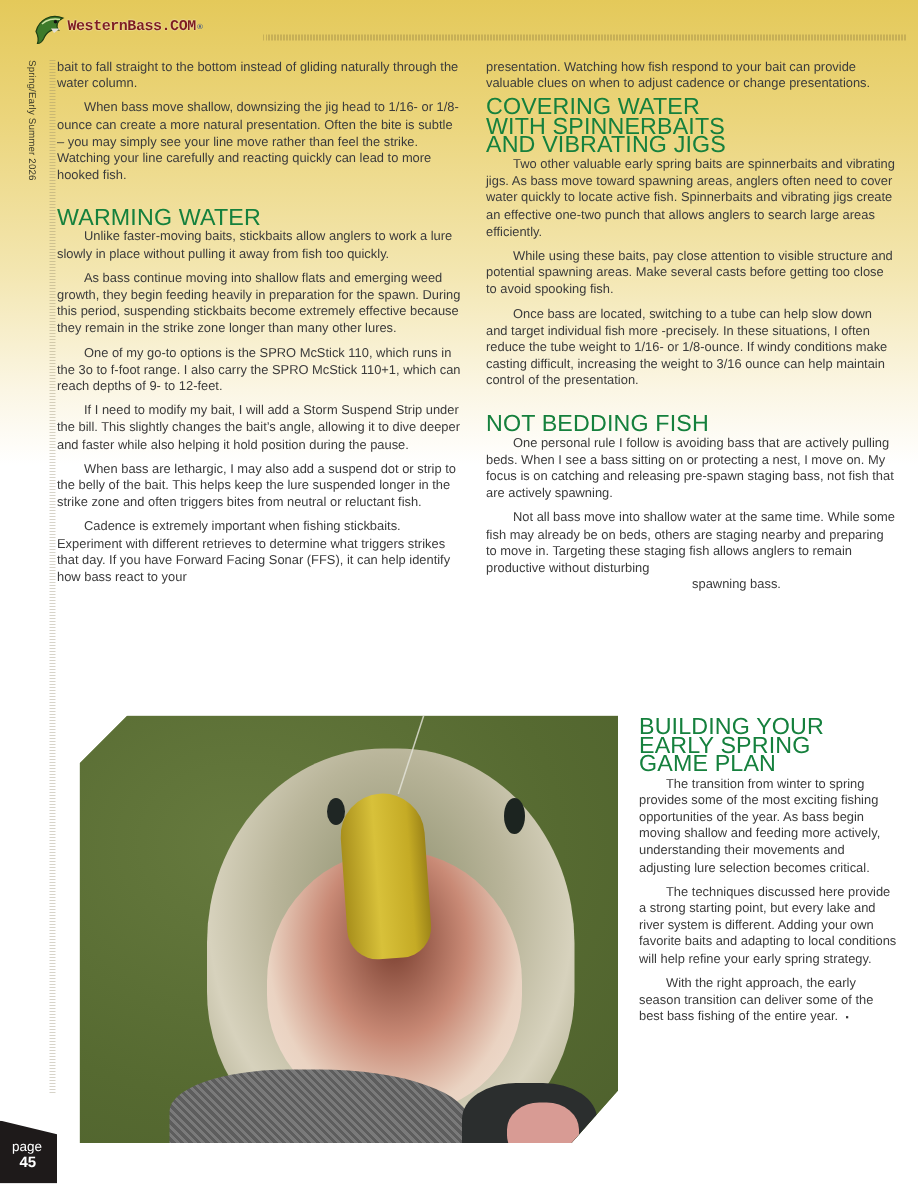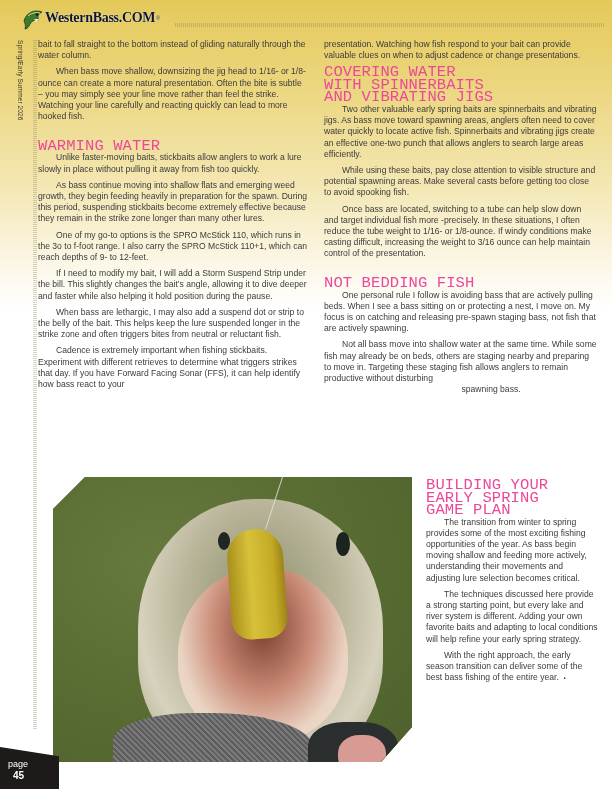--- a/index.html
+++ b/index.html
@@ -10,55 +10,55 @@
     color: #3a3a3a;
   }
   .logo {
     position: absolute; left: 22px; top: 6px; height: 24px;
     display: flex; align-items: center;
   }
   .logo-fish {
     width: 22px; height: 22px; position: relative; margin-right: 1px;
   }
   .logo-text {
-    font-family: Liberation Serif, serif; font-weight: bold;
-    font-size: 14px; color: #0f172a; letter-spacing: -0.3px;
+    font-family: Liberation Mono, monospace; font-weight: bold;
+    font-size: 10px; color: #7f1d1d; letter-spacing: -0.3px;
     text-shadow: 0 0 1px #fff;
   }
   .logo-tm { font-size: 5px; color: #1d3c8f; vertical-align: top; margin-left: 1px; }
   .header-rule {
     position: absolute; left: 175px; right: 8px; top: 23px; height: 4px;
     background: repeating-linear-gradient(to right, rgba(140,120,60,0.35) 0px, rgba(140,120,60,0.35) 1px, transparent 1px, transparent 2px);
   }
   .side-rule {
     position: absolute; left: 33px; top: 40px; width: 4px; height: 690px;
     background: repeating-linear-gradient(to bottom, rgba(140,130,100,0.35) 0px, rgba(140,130,100,0.35) 1px, transparent 1px, transparent 2px);
   }
   .side-issue {
     position: absolute; left: 17px; top: 40px;
     writing-mode: vertical-rl; font-size: 6.5px; color: #3a3a2a;
     letter-spacing: 0.1px;
   }
   .page-tab {
-    position: absolute; left: 0; top: 747px; width: 59px; height: 42px;
+    position: absolute; left: 0; top: 747px; width: 38px; height: 42px;
     background: #1e1a1a;
     clip-path: polygon(0 0, 100% 22%, 100% 100%, 0 100%);
   }
   .page-tab .lbl { position: absolute; left: 8px; top: 12px; font-size: 9px; color: #fff; line-height: 10px; }
   .page-tab .num { position: absolute; left: 13px; top: 23px; font-size: 10px; font-weight: bold; color: #fff; }
 
   .col {
     position: absolute; font-size: 8.6px; line-height: 11.2px; color: #3b3b3b;
   }
   .col p { margin: 0 0 5px 0; text-indent: 0; }
   .col p.ind { text-indent: 18px; }
   .col h2 {
-    margin: 2px 0 0 0; color: #ec4899; font-weight: normal;
+    margin: 2px 0 0 0; color: #15803d; font-weight: normal;
     font-size: 15.5px; line-height: 12.5px; letter-spacing: 0.1px;
-    font-family: Liberation Mono, monospace;
+    font-family: Liberation Sans, sans-serif;
   }
   .col1 { left: 38px; top: 39px; width: 270px; }
   .col2 { left: 324px; top: 39px; width: 274px; }
   .col3 { left: 426px; top: 477px; width: 172px; }
   .centered-tail { text-align: center; padding-left: 60px; }
 
   .photo {
     position: absolute; left: 53px; top: 477px; width: 359px; height: 285px;
     clip-path: polygon(32px 0, 100% 0, 100% 250px, 328px 100%, 0 100%, 0 32px);
     background: #5a6d35;

